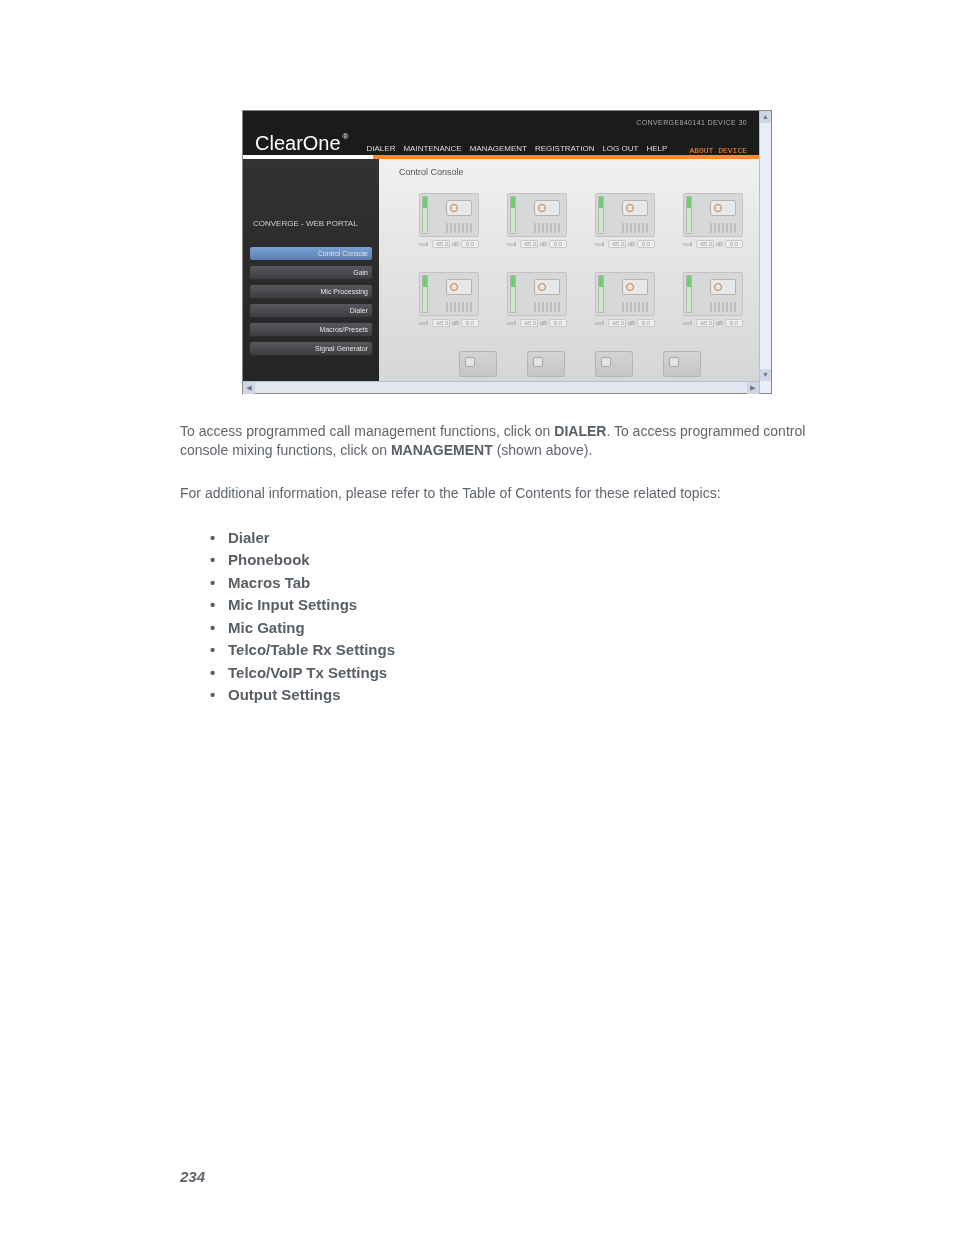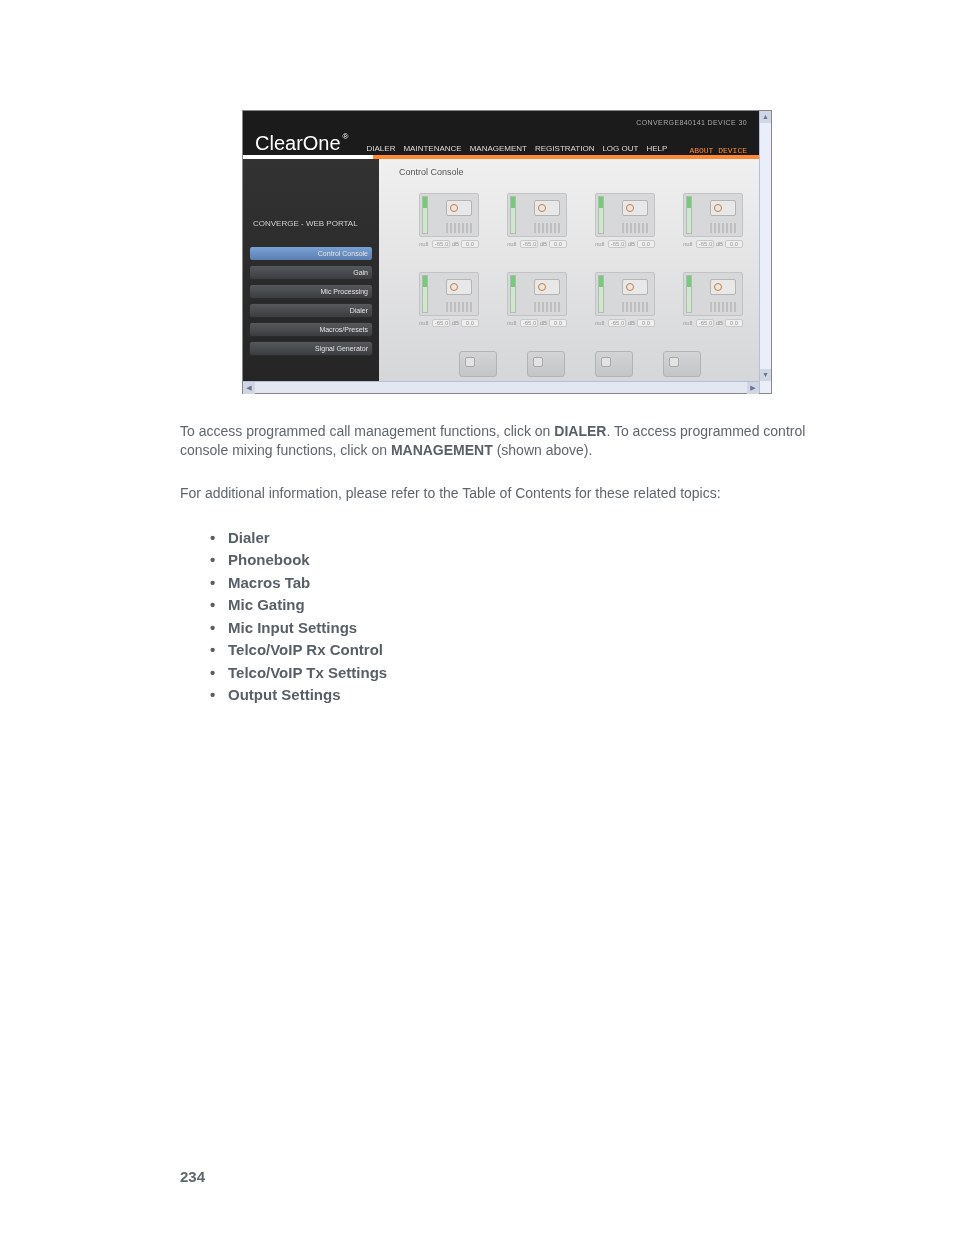--- a/index.html
+++ b/index.html
@@ -172,21 +172,21 @@
   .topics li {
     font-size:15px; font-weight:bold; color:#595f66;
     position:relative; padding-left:18px; line-height:1.5;
   }
   .topics li::before {
     content:"•"; position:absolute; left:0; top:0;
   }
 
   .pagenum {
     position:absolute; left:180px; bottom:50px;
-    font-size:15px; font-weight:bold; color:#60666d;
+    font-size:15px; font-weight:bold; font-style:italic; color:#60666d;
   }
 </style>
 </head>
 <body>
 
 <div class="page">
 
   <div class="shot-wrap">
     <div class="sb-right">
       <div class="arr top">▲</div>
@@ -355,22 +355,22 @@
   <p class="para">
     <span>To access programmed call management functions, click on </span><b>DIALER</b><span>. To access programmed control console mixing functions, click on </span><b>MANAGEMENT</b><span> (shown above).</span>
   </p>
 
   <p class="para" style="margin-top:16px;">For additional information, please refer to the Table of Contents for these related topics:</p>
 
   <ul class="topics">
     <li>Dialer</li>
     <li>Phonebook</li>
     <li>Macros Tab</li>
+    <li>Mic Input Settings</li>
     <li>Mic Gating</li>
-    <li>Mic Input Settings</li>
-    <li>Telco/VoIP Rx Control</li>
+    <li>Telco/Table Rx Settings</li>
     <li>Telco/VoIP Tx Settings</li>
     <li>Output Settings</li>
   </ul>
 
 </div>
 
 <div class="pagenum">234</div>
 
 </body></html>

